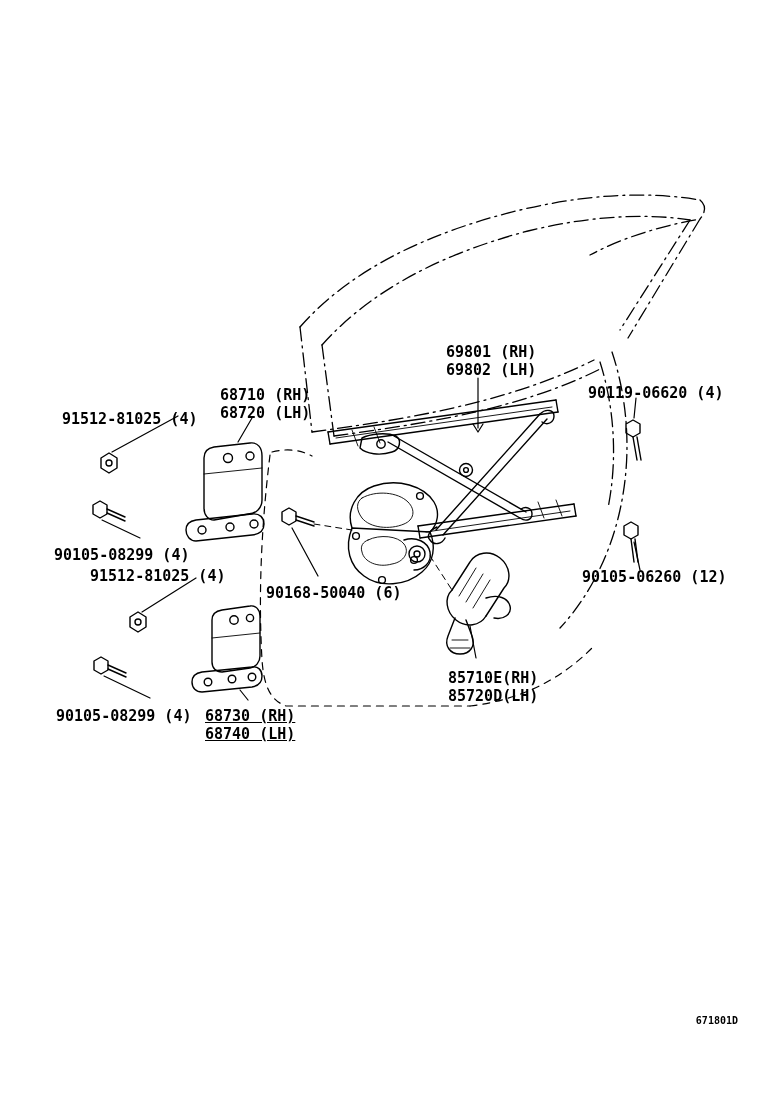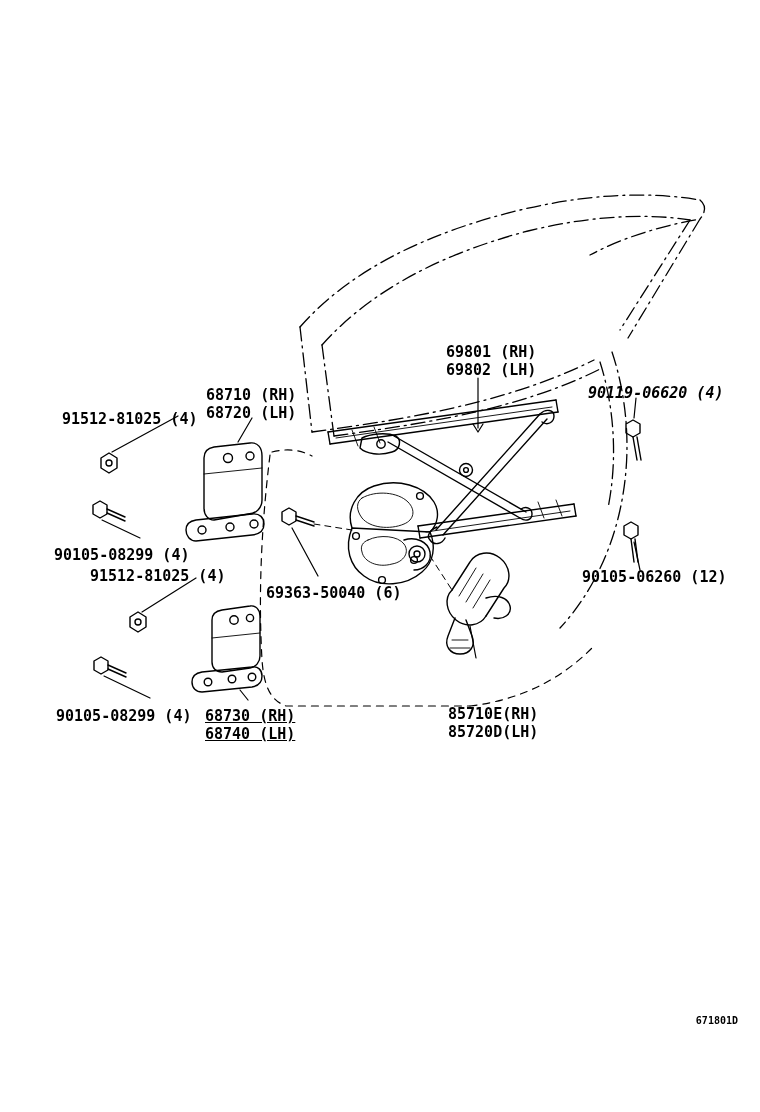--- a/index.html
+++ b/index.html
@@ -236,29 +236,29 @@
 
         <path d="M314 524 L 352 530" stroke-dasharray="6,5" stroke-width="1"></path>
         <path d="M430 556 L 452 590" stroke-dasharray="6,5" stroke-width="1"></path>
       </g>
 
     </g>
   </svg>
 
   <div class="lbl" style="left:446px; top:343px;">69801 (RH)
 69802 (LH)</div>
-  <div class="lbl" style="left:588px; top:384px;font-style:italic;">90119-06620 (4)</div>
-  <div class="lbl" style="left:206px; top:386px;">68710 (RH)
+  <div class="lbl" style="left:588px; top:384px;">90119-06620 (4)</div>
+  <div class="lbl" style="left:220px; top:386px;">68710 (RH)
 68720 (LH)</div>
   <div class="lbl" style="left:62px;  top:410px;">91512-81025 (4)</div>
   <div class="lbl" style="left:54px;  top:546px;">90105-08299 (4)</div>
   <div class="lbl" style="left:90px;  top:567px;">91512-81025 (4)</div>
-  <div class="lbl" style="left:266px; top:584px;">69363-50040 (6)</div>
+  <div class="lbl" style="left:266px; top:584px;">90168-50040 (6)</div>
   <div class="lbl" style="left:582px; top:568px;">90105-06260 (12)</div>
-  <div class="lbl" style="left:448px; top:669px;margin-top:36px;">85710E(RH)
+  <div class="lbl" style="left:448px; top:669px;">85710E(RH)
 85720D(LH)</div>
   <div class="lbl" style="left:56px;  top:707px;">90105-08299 (4)</div>
   <div class="lbl" style="left:205px; top:707px;text-decoration:underline;">68730 (RH)
 68740 (LH)</div>
 
   <div class="figcode">671801D</div>
 
 </div>
 
 </body></html>

